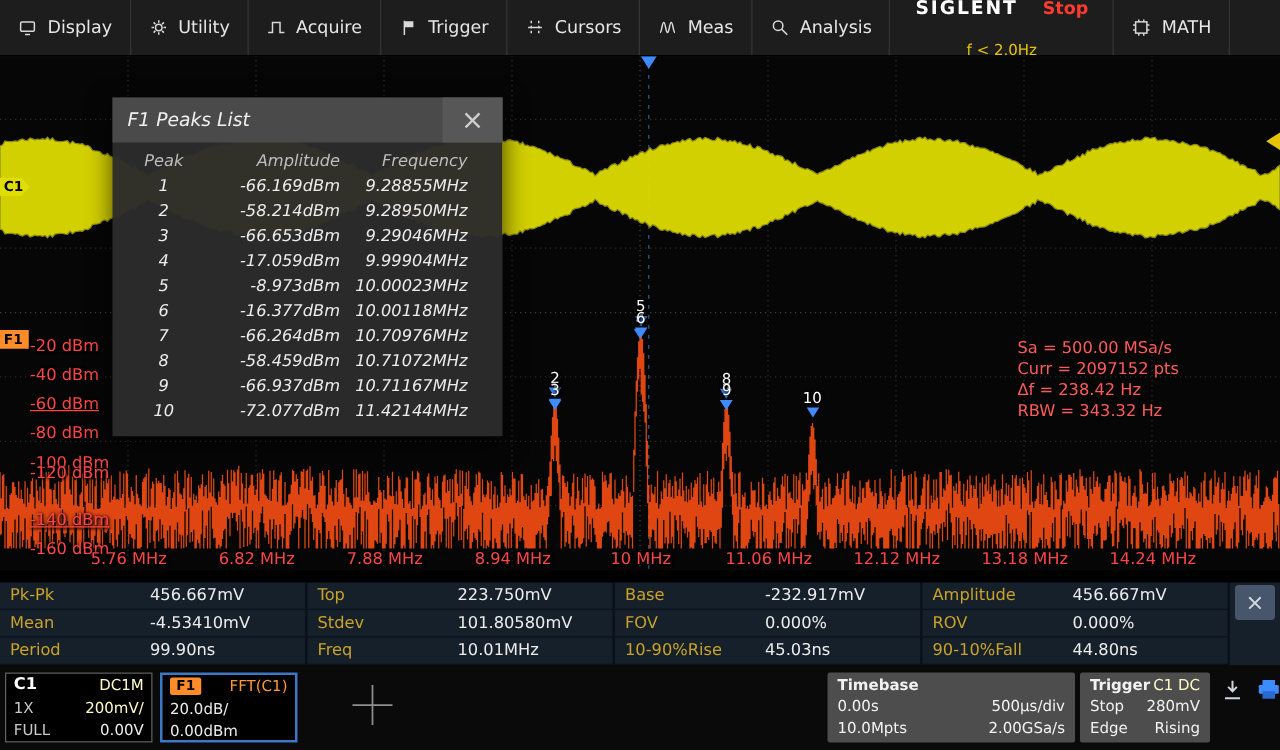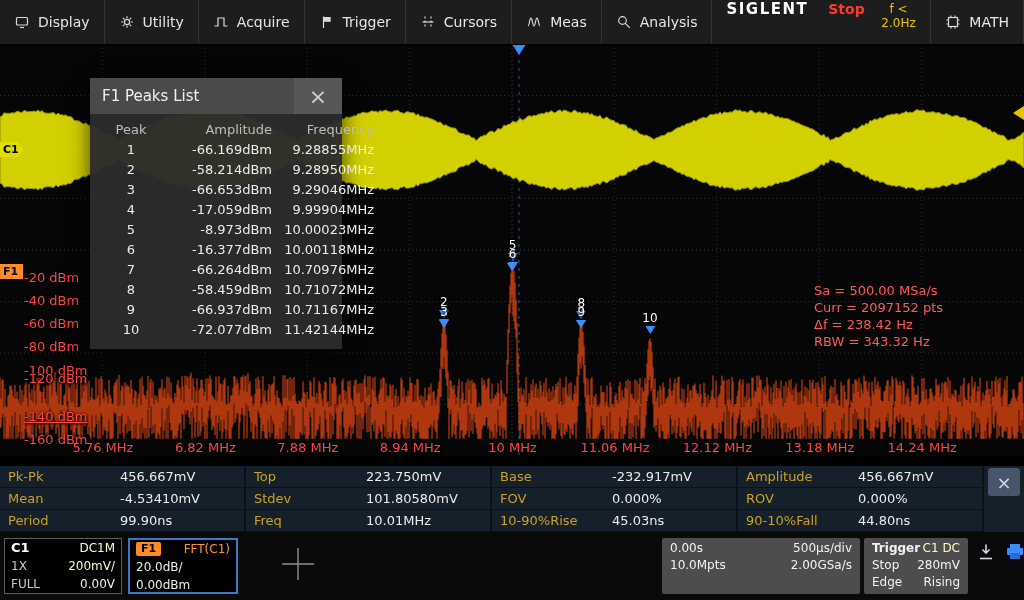--- a/index.html
+++ b/index.html
@@ -5,50 +5,50 @@
   html,body{margin:0;padding:0;background:#000;}
   body{width:1024px;height:600px;position:relative;overflow:hidden;
        font-family:"DejaVu Sans","Liberation Sans",sans-serif;-webkit-font-smoothing:antialiased;}
 
   
   .topbar{position:absolute;top:0;left:0;width:1024px;height:44px;background:#1d1d1d;
           display:flex;align-items:stretch;border-bottom:1px solid #000;z-index:40;}
   .menu-item{display:flex;align-items:center;gap:8px;padding:0 14px;border-right:1px solid #343434;
              color:#e6e6e6;font-size:14px;white-space:nowrap;cursor:default;}
   .mi{flex:0 0 auto;}
-  .brandbox{display:flex;flex-direction:row;justify-content:center;padding:0 14px;
+  .brandbox{display:flex;flex-direction:column;justify-content:center;padding:0 14px;
             border-right:1px solid #343434;min-width:150px;gap:16px;}
   .brandrow{display:flex;gap:20px;align-items:baseline;justify-content:center;}
   .brand{color:#fff;font-weight:bold;letter-spacing:1.5px;font-size:15px;}
   .runstate{color:#ff3b30;font-weight:bold;font-size:14px;}
   .trigfreq{color:#e6c300;font-size:12px;text-align:center;margin-top:2px;}
 
   
   #scope{position:absolute;top:44px;left:0;width:1024px;height:412px;background:#060606;}
   #scope svg{position:absolute;top:0;left:0;}
   .dbm-label{position:absolute;left:24px;color:#ff4545;font-size:13px;line-height:16px;
              text-shadow:0 0 3px #000,1px 1px 2px #000;white-space:nowrap;z-index:6;}
   .freq-label{position:absolute;top:396px;transform:translateX(-50%);color:#ff4545;font-size:13px;
               text-shadow:0 0 3px #000,1px 1px 2px #000;white-space:nowrap;z-index:6;}
-  #fft-info{position:absolute;left:814px;top:238px;color:#ff5a5a;font-size:13px;line-height:17px;z-index:6;}
+  #fft-info{position:absolute;left:814px;top:226px;color:#ff5a5a;font-size:13px;line-height:17px;z-index:6;}
   .marker{position:absolute;display:flex;flex-direction:column;align-items:center;z-index:5;transform:translateX(-50%);}
   .marker .num{color:#fff;font-size:12px;line-height:13px;text-shadow:0 0 3px #000,1px 1px 2px #000;}
   .marker .arrow{width:0;height:0;border-left:5px solid transparent;border-right:5px solid transparent;
                  border-top:8px solid #3c8cff;margin-top:1px;}
   .trig-top{position:absolute;left:512px;top:0;width:0;height:0;border-left:7px solid transparent;
             border-right:7px solid transparent;border-top:11px solid #3c8cff;z-index:7;}
   .trig-level{position:absolute;right:0;top:62px;width:0;height:0;border-top:7px solid transparent;
               border-bottom:7px solid transparent;border-right:11px solid #e6c300;z-index:7;}
   .chan-tag{position:absolute;left:0;font-size:11px;font-weight:bold;color:#000;padding:1px 5px 1px 3px;z-index:7;}
   .chan-tag.c1{top:98px;background:#e0dd00;clip-path:polygon(0 0,72% 0,100% 50%,72% 100%,0 100%);}
   .chan-tag.f1{top:220px;background:#ff8c28;}
 
   
-  .dialog{position:absolute;left:90px;top:34px;width:252px;background:rgba(43,43,43,.97);
-          box-shadow:0 5px 20px rgba(0,0,0,.7);z-index:30;}
+  .dialog{position:absolute;left:90px;top:34px;width:312px;background:rgba(43,43,43,.97);
+          box-shadow:0 5px 20px rgba(0,0,0,.7);z-index:30;font-style:italic;}
   .dialog-header{height:36px;background:#4a4a4a;display:flex;align-items:center;color:#f0f0f0;
                  font-size:15px;padding-left:12px;}
   .dialog-close{margin-left:auto;width:48px;height:36px;background:#575757;display:flex;align-items:center;
                 justify-content:center;color:#cfcfcf;font-size:22px;cursor:default;}
   .ptable{padding:5px 12px 10px;}
   .prow{display:grid;grid-template-columns:58px 112px 102px;height:20px;align-items:center;font-size:13px;color:#ececec;}
   .prow.hdr{color:#bdbdbd;}
   .prow .c0{text-align:center;}
   .prow .c1c{text-align:right;}
   .prow .c2c{text-align:right;}
@@ -251,21 +251,21 @@
           <div class="prow">
             <span class="c0">10</span>
             <span class="c1c">-72.077dBm</span>
             <span class="c2c">11.42144MHz</span>
           </div>
         </div>
     </div>
   </div>
 <div class="dbm-label" style="top: 226px;">-20 dBm</div>
     <div class="dbm-label" style="top: 249.142px; text-align: right;">-40 dBm</div>
-    <div class="dbm-label" style="top: 272.284px;">-60 dBm</div>
+    <div class="dbm-label" style="top: 272.284px; text-decoration: underline;">-60 dBm</div>
     <div class="dbm-label" style="top: 295.426px;">-80 dBm</div>
     <div class="dbm-label" style="top: 318.568px;">-100 dBm</div>
     <div class="dbm-label" style="top: 327px;">-120 dBm</div>
     <div class="dbm-label" style="top: 364.852px; text-decoration: underline;">-140 dBm</div>
     <div class="dbm-label" style="top: 387.994px;">-160 dBm</div>
     <div class="freq-label" style="left: 103px;">5.76 MHz</div>
     <div class="freq-label" style="left: 205.4px;">6.82 MHz</div>
     <div class="freq-label" style="left: 307.8px;">7.88 MHz</div>
     <div class="freq-label" style="left: 410.2px;">8.94 MHz</div>
     <div class="freq-label" style="left: 512.6px;">10 MHz</div>
@@ -400,20 +400,23 @@
   </div>
 
   <div class="add-btn">
     <svg width="40" height="40" viewBox="0 0 40 40">
       <path d="M20 4v32M4 20h32" stroke="#8f8f8f" stroke-width="1.4" fill="none"></path>
     </svg>
   </div>
 
   <div class="gray-box tb-box">
     <div class="grow">
+        <span class="gtitle">Timebase</span>
+      </div>
+    <div class="grow">
       <span>0.00s</span>
       <span>500µs/div</span>
     </div>
     <div class="grow">
       <span>10.0Mpts</span>
       <span>2.00GSa/s</span>
     </div>
   </div>
 
   <div class="gray-box trg-box">

